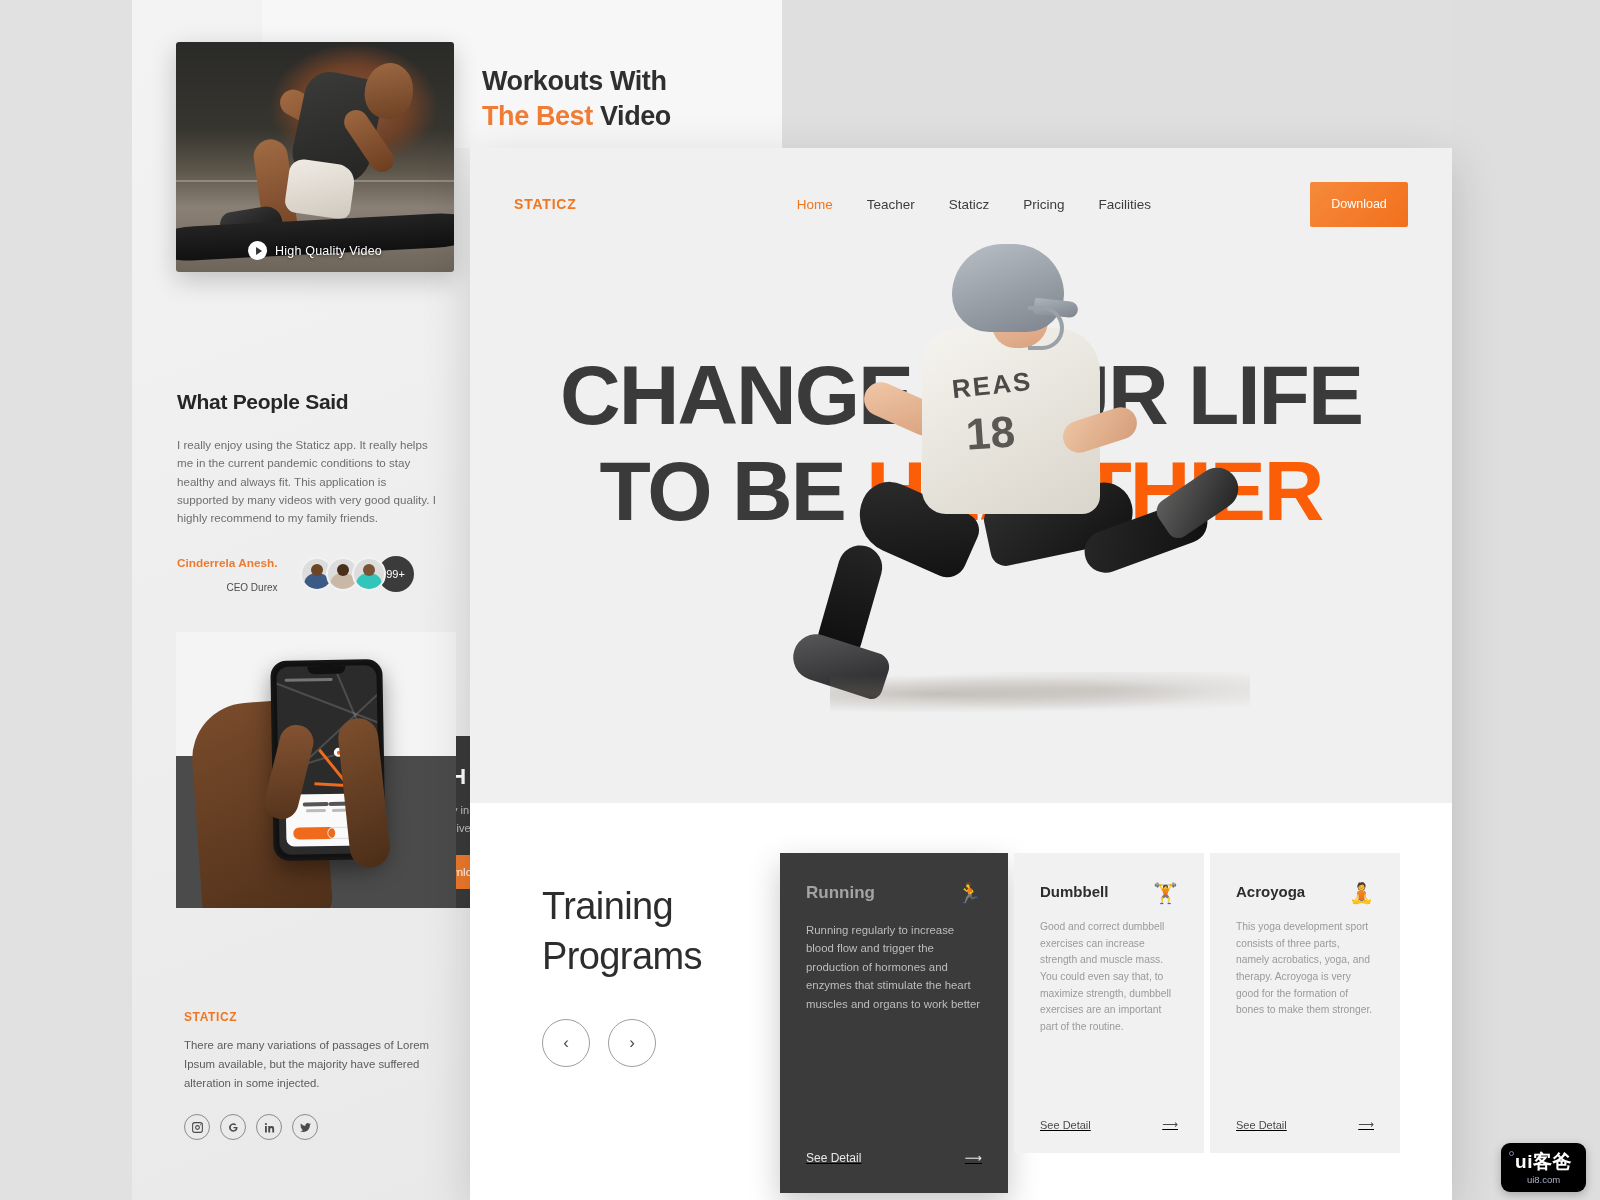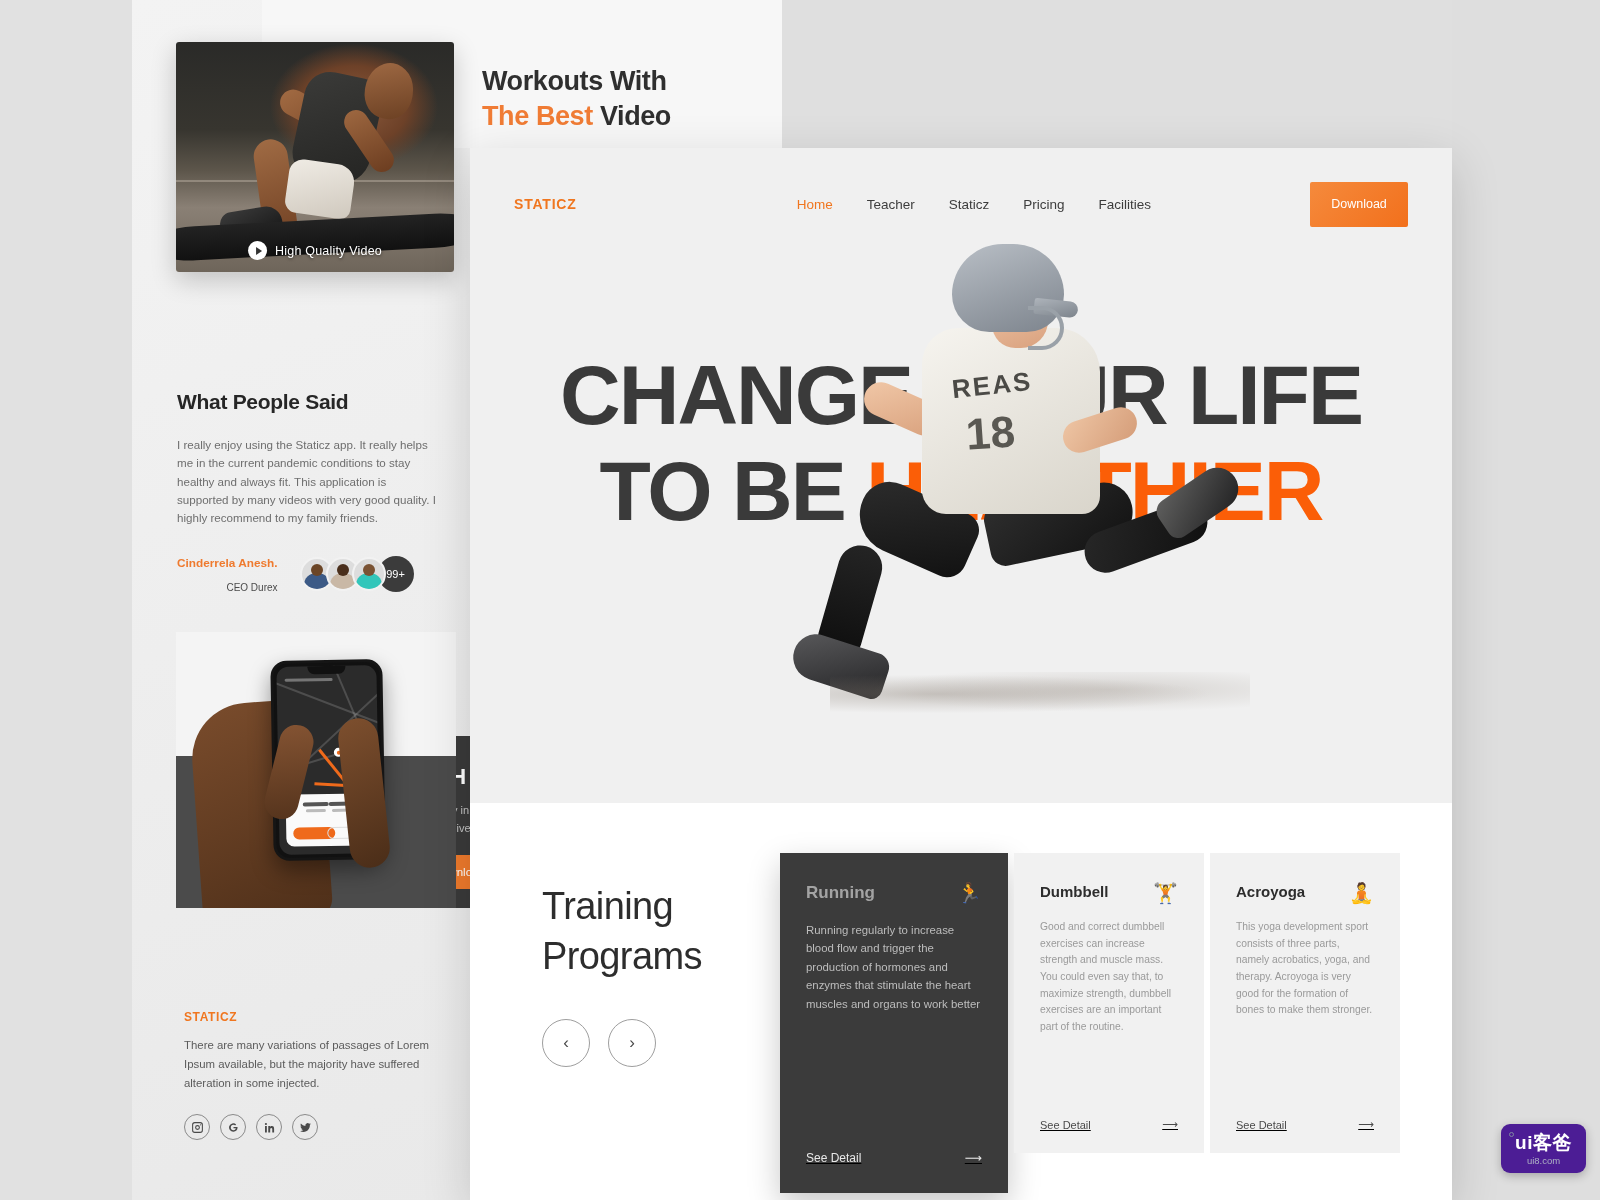--- a/index.html
+++ b/index.html
@@ -193,22 +193,22 @@
   .card .detail { position: absolute; left: 26px; right: 26px; bottom: 28px;
     display: flex; align-items: center; justify-content: space-between; text-decoration: underline; }
   .card.light .detail { bottom: 22px; }
   .card.dark .detail span { color: #e8e8e8; font-size: 12px; }
   .card.light .detail span { color: #4a4a4a; font-size: 11px; }
   .card .arrow { font-size: 15px; }
   .card.dark .arrow { color: #e8e8e8; }
   .card.light .arrow { color: #555; }
 
   
-  .watermark { position: absolute; right: 14px; bottom: 27px; z-index: 60;
-    background: #4c1d95; border-radius: 9px; padding: 9px 14px 7px; box-shadow: 0 3px 10px rgba(0,0,0,.25); }
+  .watermark { position: absolute; right: 14px; bottom: 8px; z-index: 60;
+    background: #000000; border-radius: 9px; padding: 9px 14px 7px; box-shadow: 0 3px 10px rgba(0,0,0,.25); }
   .watermark .wm-main { color: #fff; font-size: 19px; font-weight: 700; letter-spacing: .5px; line-height: 1; }
   .watermark .wm-sub { color: #aeb2c4; font-size: 9.5px; text-align: center; margin-top: 3px; }
   .watermark .wm-dot { position: absolute; left: 8px; top: 8px; width: 5px; height: 5px; border: 1px solid #7f86a3; border-radius: 50%; }
 </style>
 </head>
 <body>
 
 <div id="stage">
 
   <div class="plate-far-left"></div>

